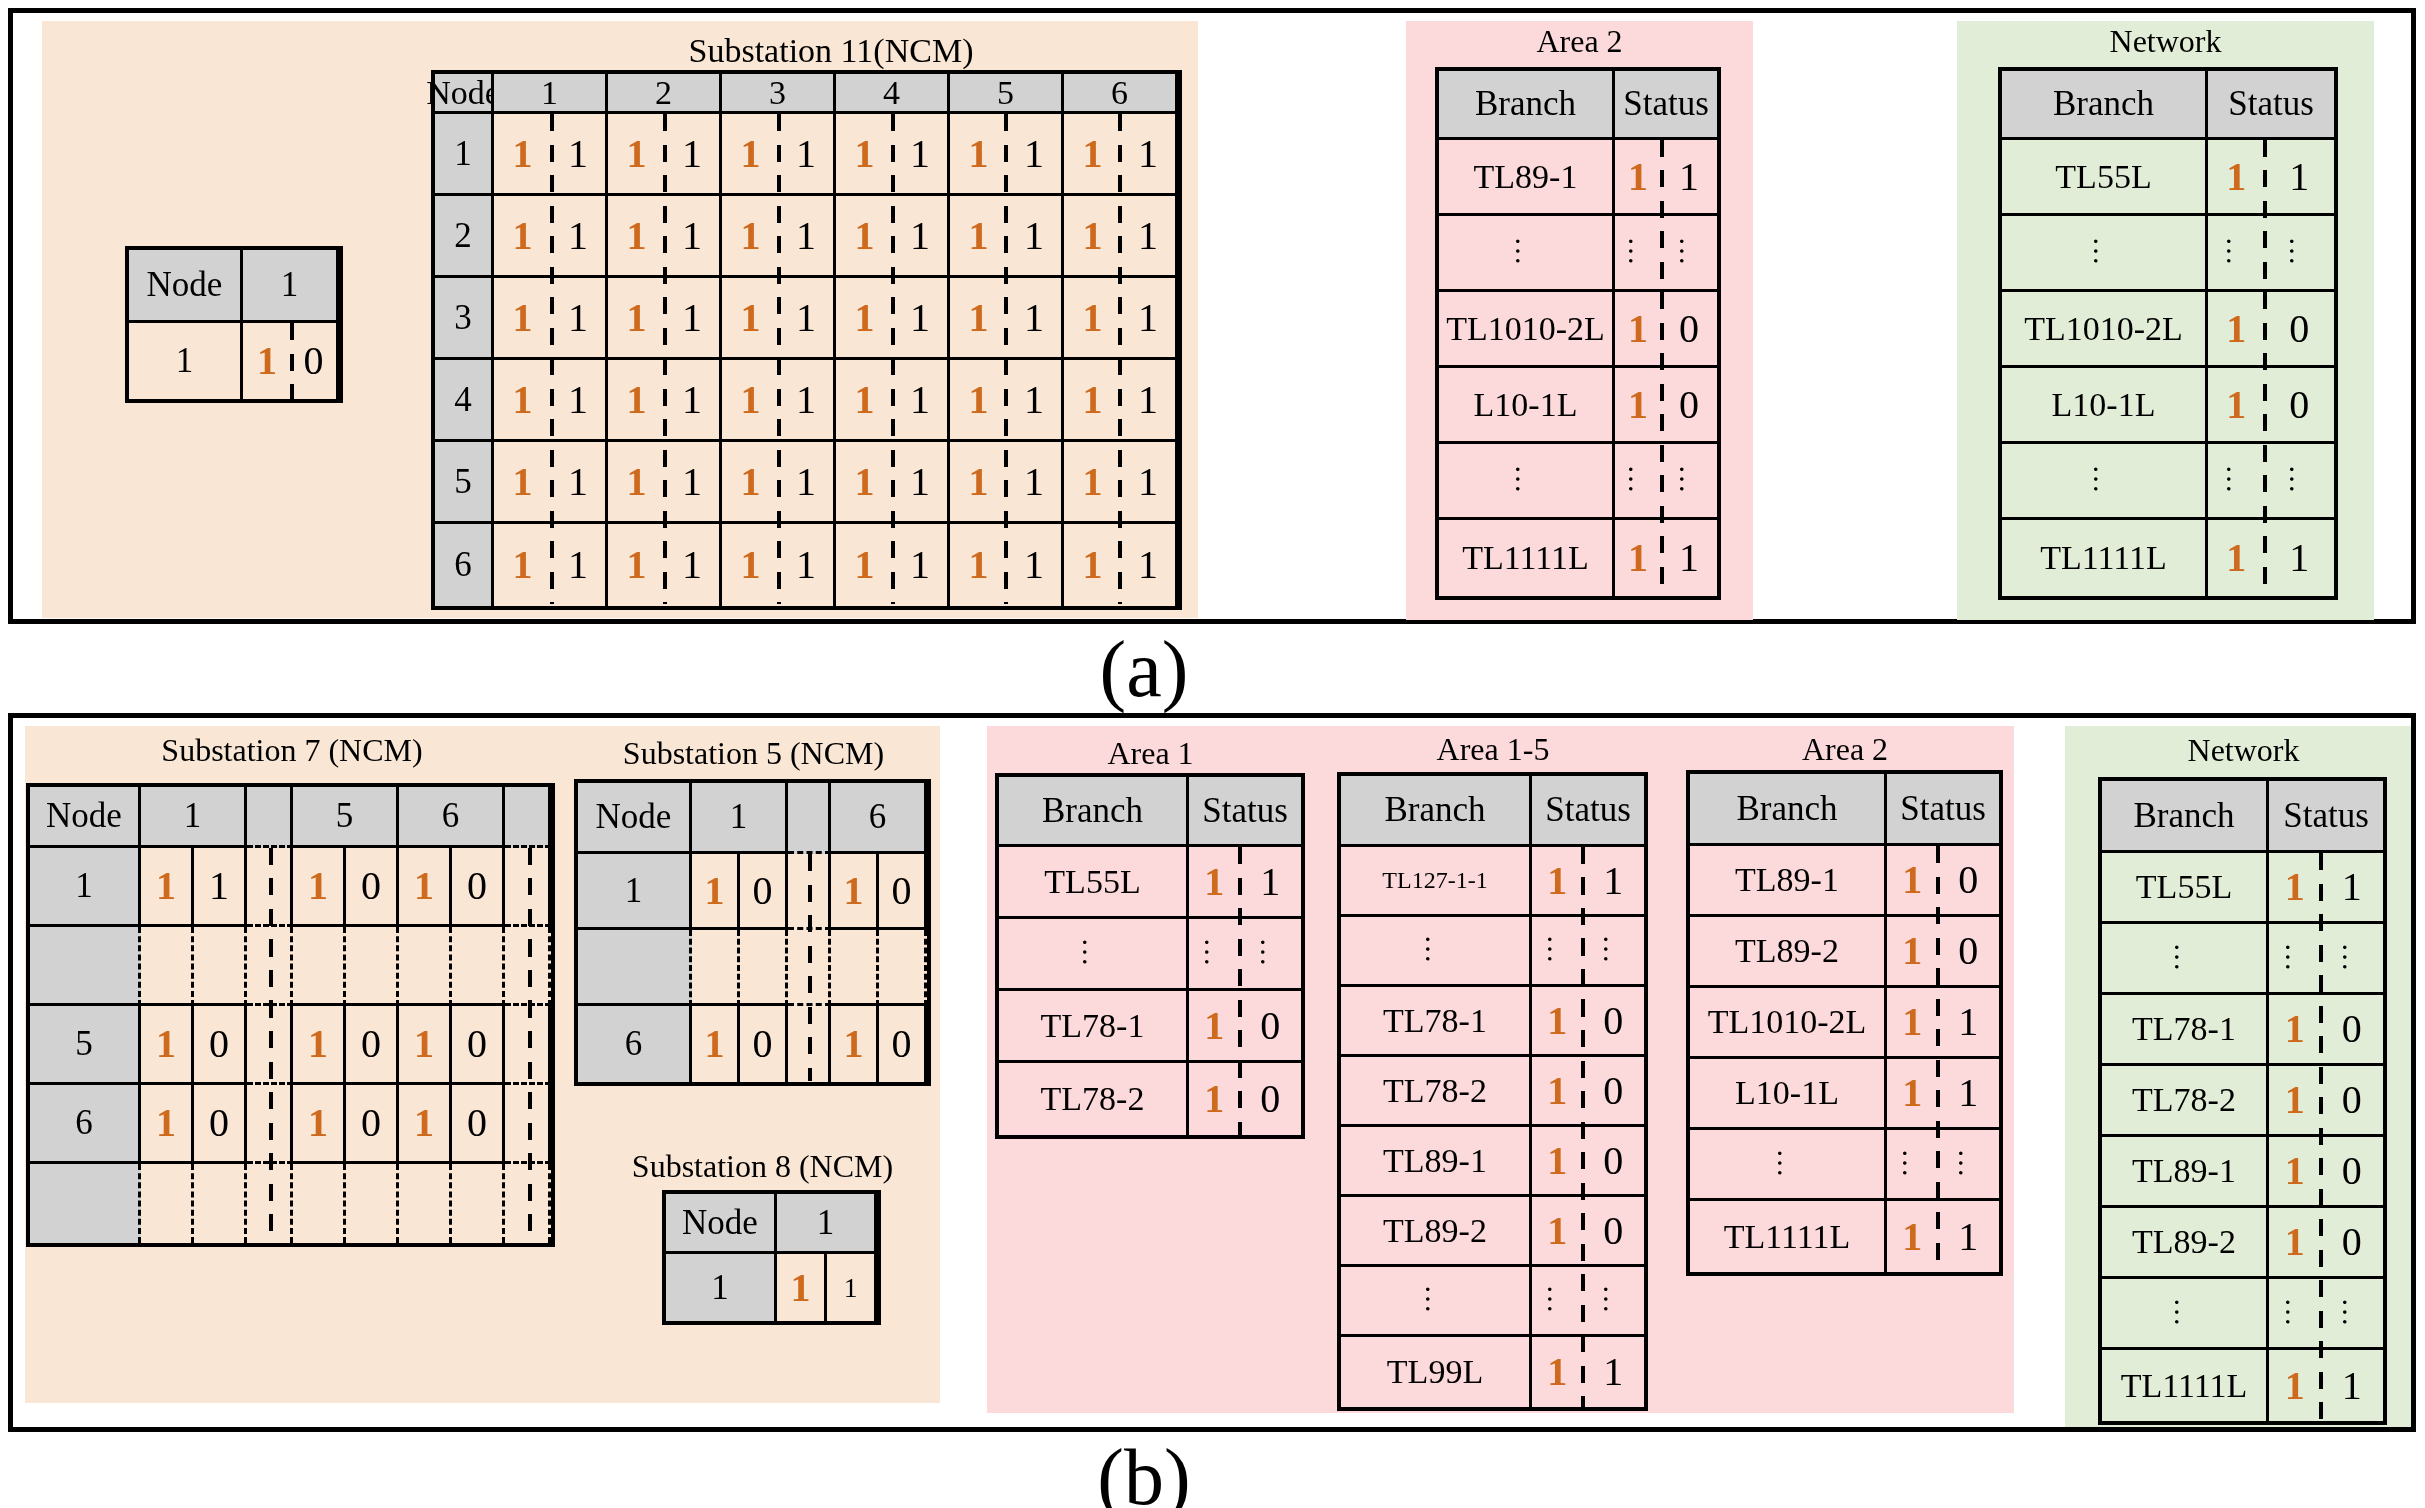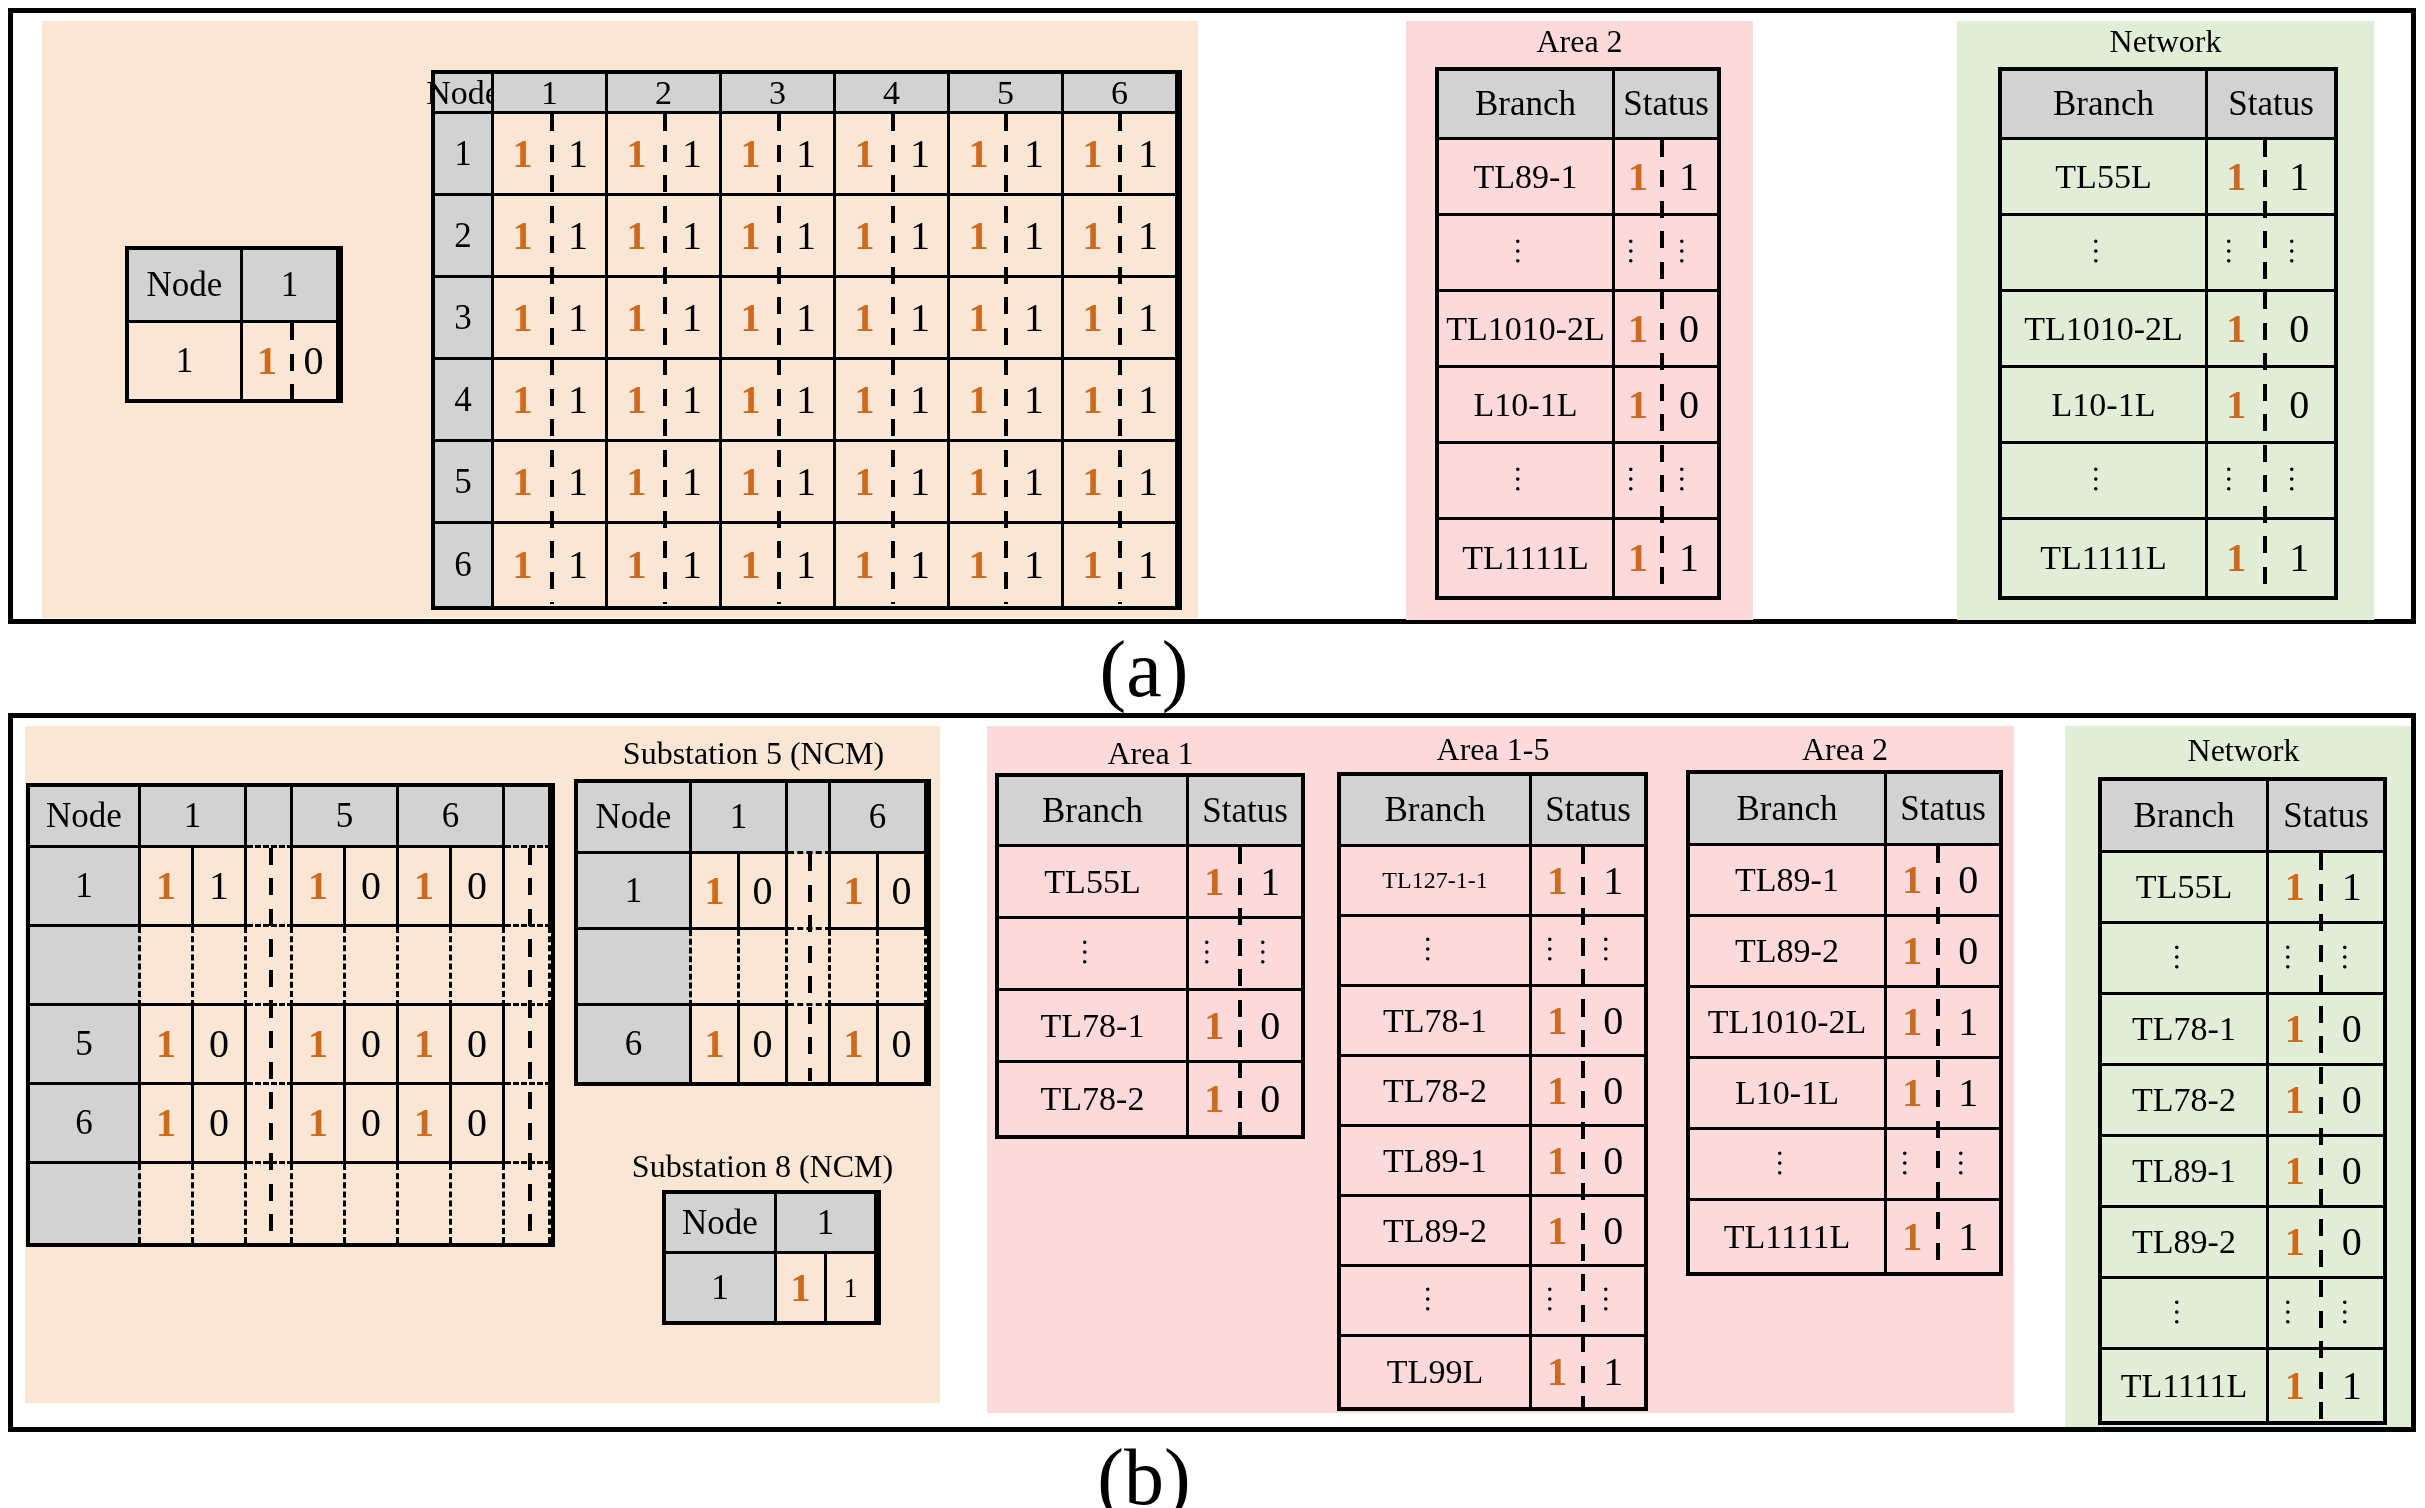--- a/index.html
+++ b/index.html
@@ -57,22 +57,24 @@
   <div class="panel" id="panel-a"></div>
   <div class="panel" id="panel-b"></div>
 
   <div class="region" id="region-peach-a" style="background: rgb(250, 230, 213);"></div>
   <div class="region" id="region-pink-a" style="background: rgb(252, 217, 219);"></div>
   <div class="region" id="region-green-a" style="background: rgb(226, 237, 215);"></div>
   <div class="region" id="region-peach-b" style="background: rgb(250, 230, 213);"></div>
   <div class="region" id="region-pink-b" style="background: rgb(252, 217, 219);"></div>
   <div class="region" id="region-green-b" style="background: rgb(226, 237, 215);"></div>
 
+  <div class="ttl" id="title-sub11">Substation 11(NCM)</div>
   <div class="ttl" id="title-area2a">Area 2</div>
   <div class="ttl" id="title-neta">Network</div>
+  <div class="ttl" id="title-sub7">Substation 7 (NCM)</div>
   <div class="ttl" id="title-sub8">Substation 5 (NCM)</div>
   <div class="ttl" id="title-sub9">Substation 8 (NCM)</div>
   <div class="ttl" id="title-area1">Area 1</div>
   <div class="ttl" id="title-area12">Area 1-5</div>
   <div class="ttl" id="title-area2b">Area 2</div>
   <div class="ttl" id="title-netb">Network</div>
 
   <div class="caption" id="caption-a">(a)</div>
   <div class="caption" id="caption-b">(b)</div>
 

